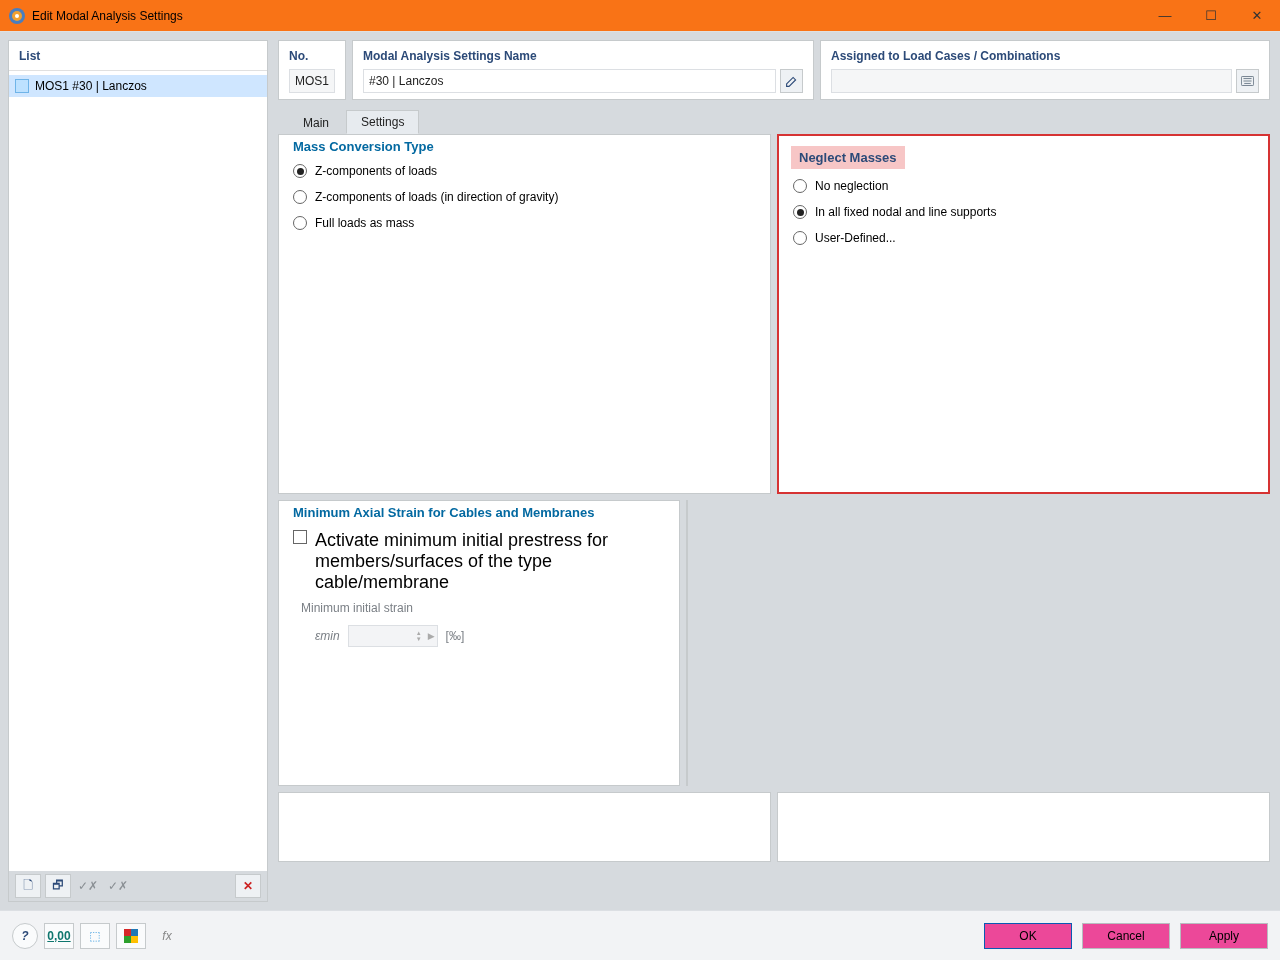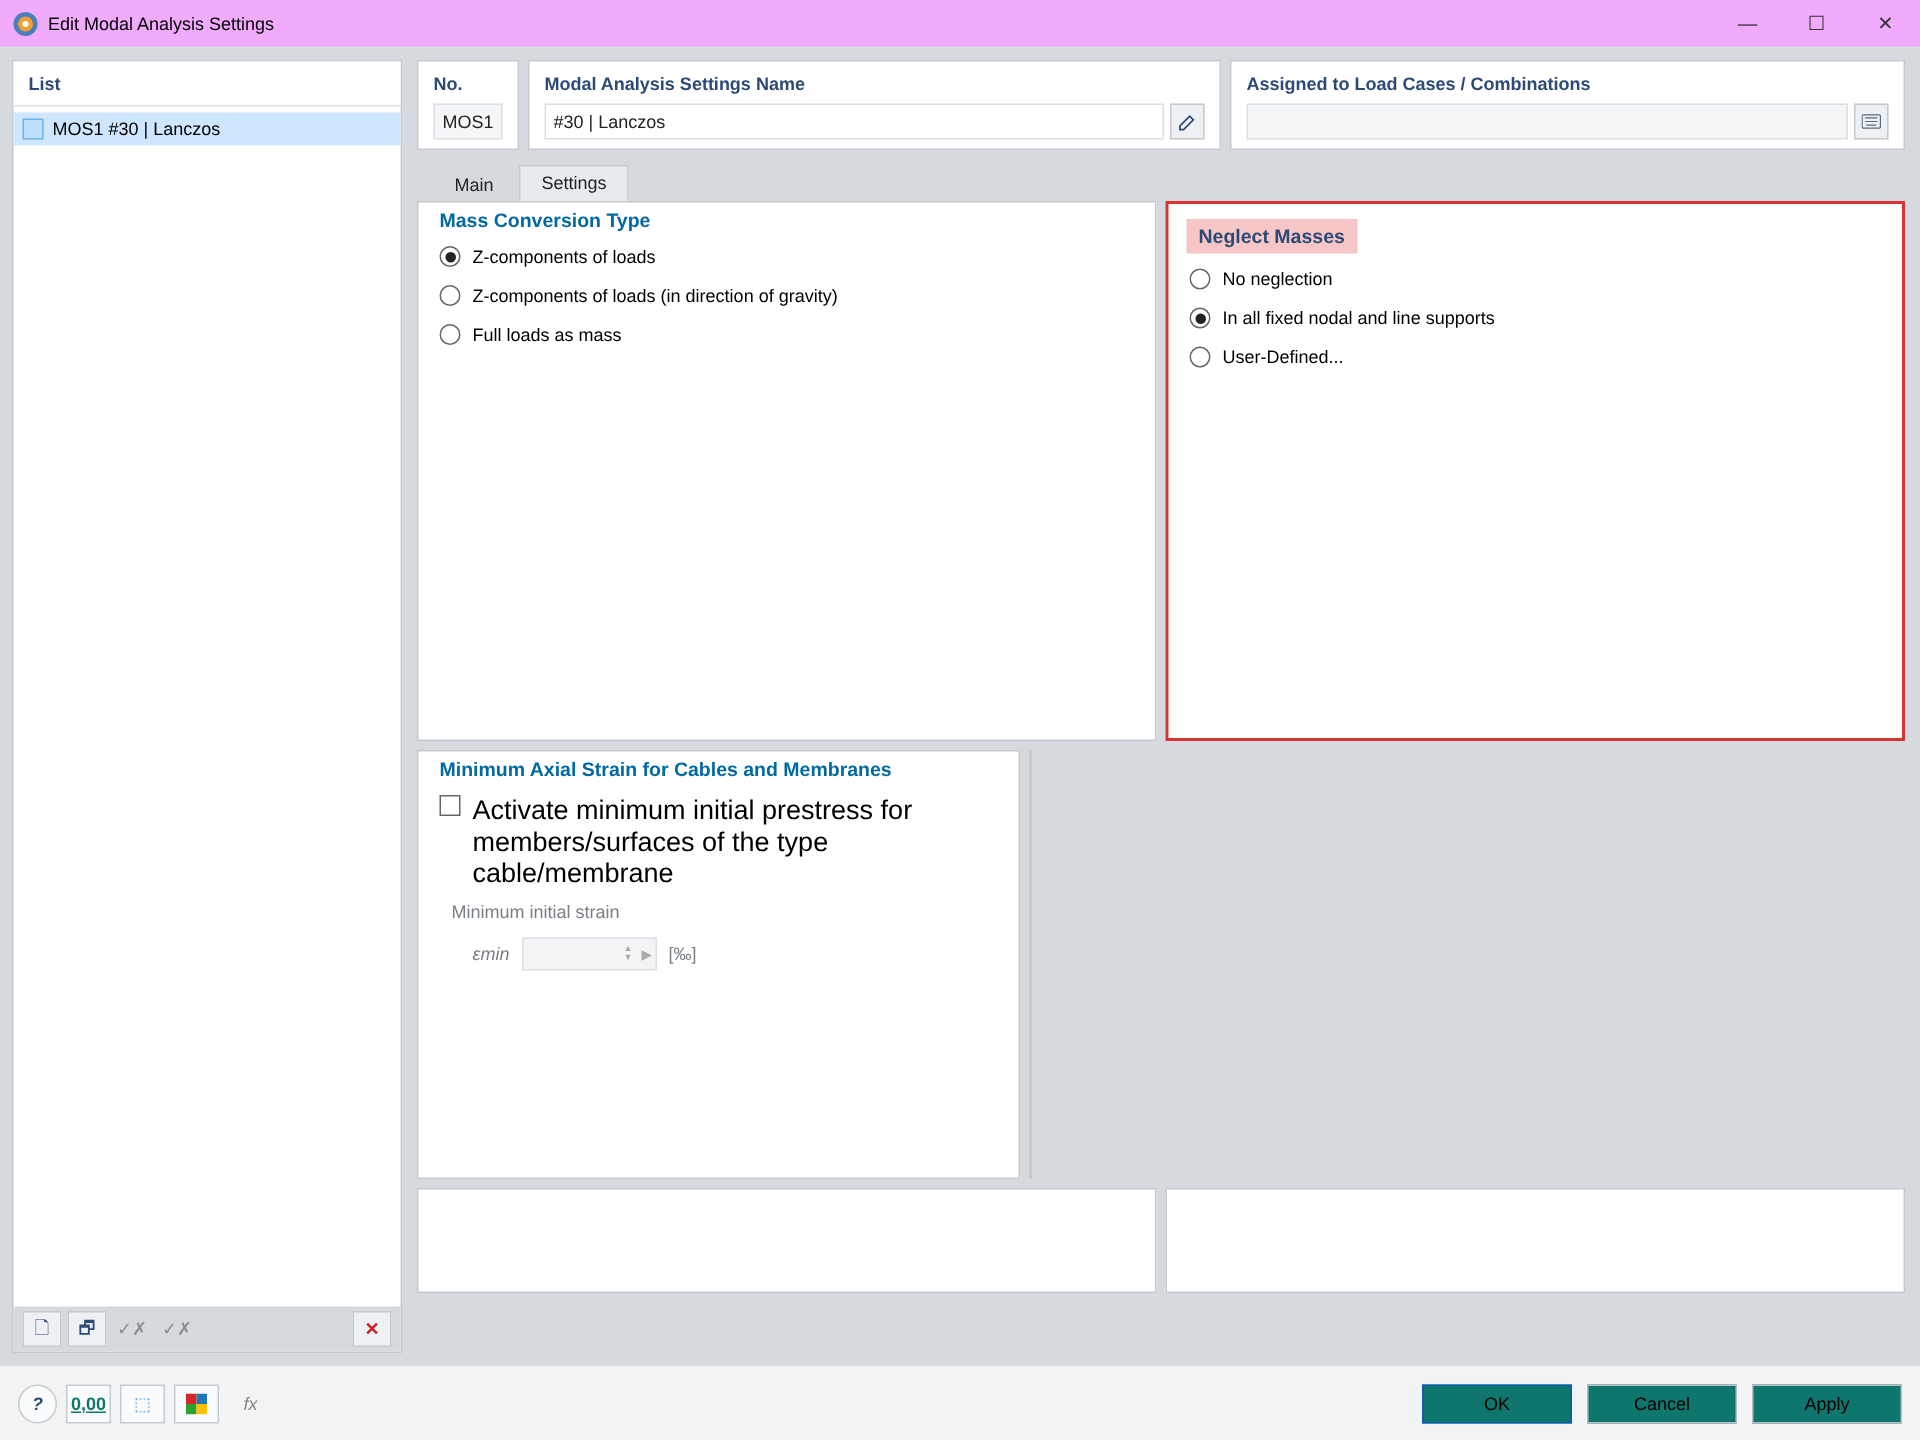--- a/index.html
+++ b/index.html
@@ -1,17 +1,17 @@
 <!DOCTYPE html>
 <html><head>
 <meta charset="utf-8">
 <style>
   * { box-sizing: border-box; font-family: "Segoe UI", Tahoma, sans-serif; }
   body { margin:0; padding:0; width:1280px; height:960px; background:#fff; font-size:12px; color:#000; overflow:hidden; }
-  .titlebar { height:32px; background:#f0abfc; display:flex; align-items:center; padding:0 0 0 8px; border-bottom:1px solid #e0e0e0; }
+  .titlebar { height:32px; background:#f97316; display:flex; align-items:center; padding:0 0 0 8px; border-bottom:1px solid #e0e0e0; }
   .titlebar .app-icon { width:18px; height:18px; margin-right:6px; }
   .titlebar .title-text { font-size:12px; flex:0 0 auto; }
   .titlebar .spacer { flex:1 1 auto; }
   .win-btn { width:46px; height:32px; display:flex; align-items:center; justify-content:center; font-size:13px; color:#333; }
   .outer { position:absolute; top:32px; bottom:0; left:0; right:0; background:#d6dade; }
   .sidebar { position:absolute; left:8px; top:8px; width:260px; bottom:58px; background:#fff; border:1px solid #c6cacc; }
   .sidebar-header { height:30px; background:#fff; border-bottom:1px solid #e0e0e0; display:flex; align-items:center; padding:0 10px; color:#2c4a78; font-weight:600; font-size:12px; }
   .tree { padding:4px 0; }
   .tree-row { display:flex; align-items:center; height:22px; padding:0 6px; background:#cfe6ff; }
   .tree-icon { width:14px; height:14px; background:#bde1ff; border:1px solid #6fb4e8; margin-right:6px; }
@@ -51,21 +51,21 @@
   .spinner .arrows span { font-size:6px; color:#aaa; line-height:6px; }
   .spinner .goto { font-size:9px; color:#aaa; margin-left:4px; }
   .sidebar-tools { position:absolute; left:0; right:0; bottom:0; height:30px; background:#d6dade; display:flex; align-items:center; padding:0 6px; gap:4px; }
   .tool { width:26px; height:24px; border:1px solid #c6cacc; background:#eef1f4; display:flex; align-items:center; justify-content:center; font-size:12px; color:#2c4a78; }
   .tool.flat { border:none; background:transparent; color:#8a8f94; }
   .tool.danger { color:#c22; font-weight:bold; }
   .bottom-bar { position:absolute; left:0; right:0; bottom:0; height:50px; background:#f2f3f5; border-top:1px solid #dcdfe3; display:flex; align-items:center; padding:0 12px; }
   .bottom-left { display:flex; align-items:center; gap:6px; }
   .btn-icon { width:30px; height:26px; border:1px solid #c6cacc; background:#fafbfc; display:flex; align-items:center; justify-content:center; font-size:12px; }
   .bottom-right { margin-left:auto; display:flex; gap:10px; }
-  .btn { width:100px; height:26px; border:1px solid #b8bcc0; background:#0f766e; display:flex; align-items:center; justify-content:center; font-size:12px; }
+  .btn { width:88px; height:26px; border:1px solid #b8bcc0; background:#ec4899; display:flex; align-items:center; justify-content:center; font-size:12px; }
   .btn.primary { border:1px solid #0a5ab3; }
   .indent { padding-left:22px; font-size:12px; }
   .disabled-text { color:#7a7f85; }
 </style>
 </head>
 <body>
 
 <div class="titlebar">
   <svg class="app-icon" viewBox="0 0 18 18">
       <circle cx="9" cy="9" r="8" fill="#4a7ebf"></circle>

